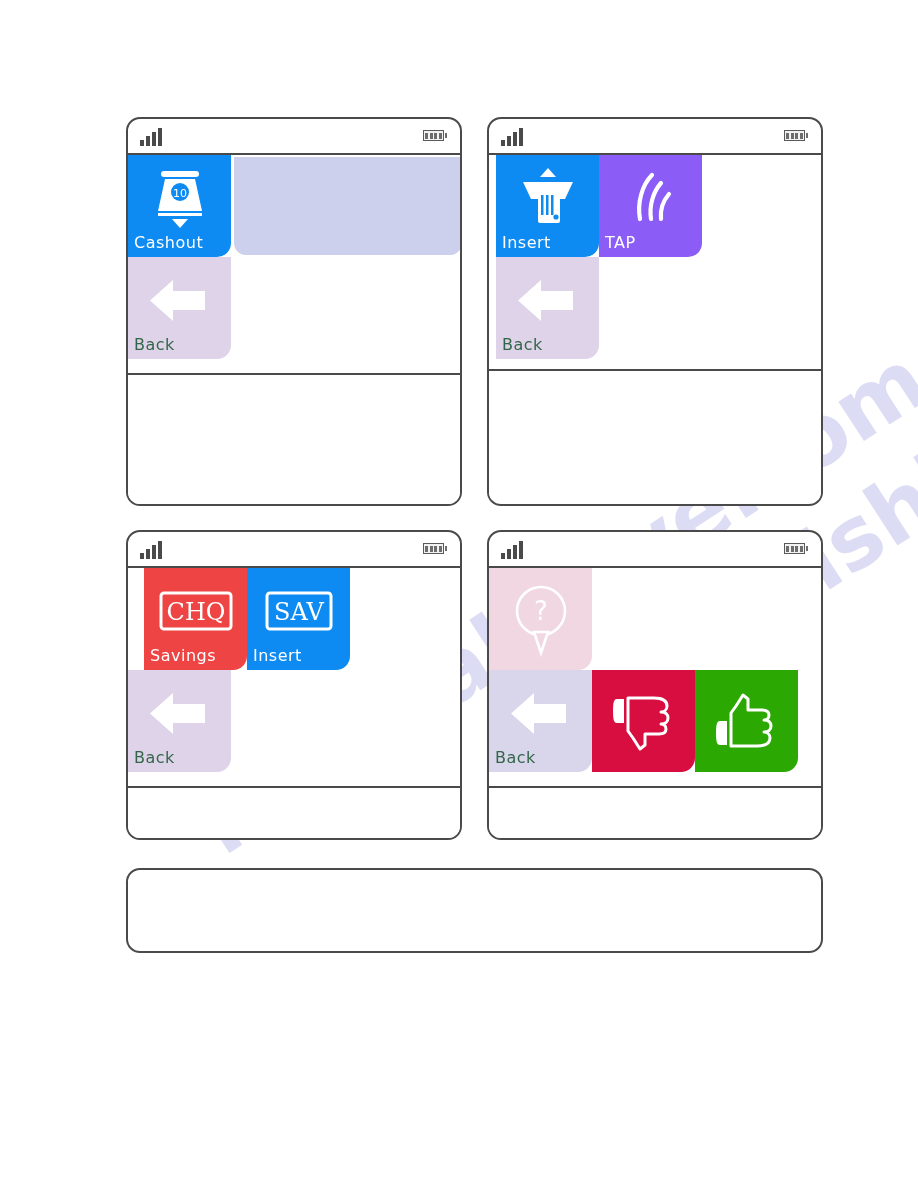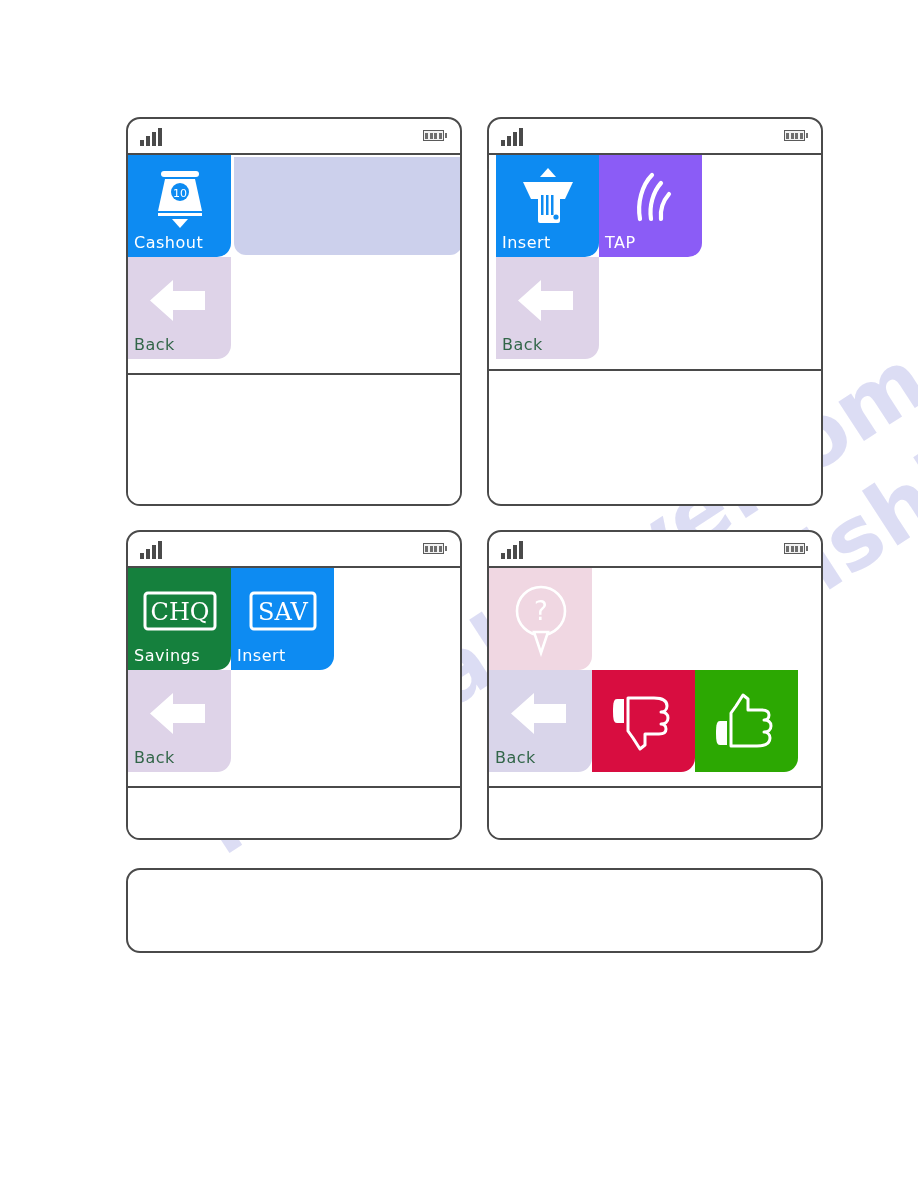--- a/index.html
+++ b/index.html
@@ -251,21 +251,21 @@
             <b></b>
             <b></b>
             <b></b>
             <b></b>
           </span>
           <span class="cap"></span>
       </span>
     </div>
     <div class="screen" style="height:218px;">
       <div class="row">
-        <div class="tile" style="background:#15803d;">
+        <div class="tile" style="background:#ef4444;margin-left:16px;">
           <div class="glyph">
             <svg width="78" height="44" viewBox="0 0 78 44">
               <rect x="4" y="4" width="70" height="36" rx="3" fill="none" stroke="#fff" stroke-width="3"></rect>
               <text x="39" y="31" font-size="24" font-family="DejaVu Serif, serif" fill="#fff" text-anchor="middle">CHQ</text>
             </svg>
           </div>
           <div class="lbl">Savings</div>
         </div>
         <div class="tile" style="background:#0d8bf2;">
           <div class="glyph">

